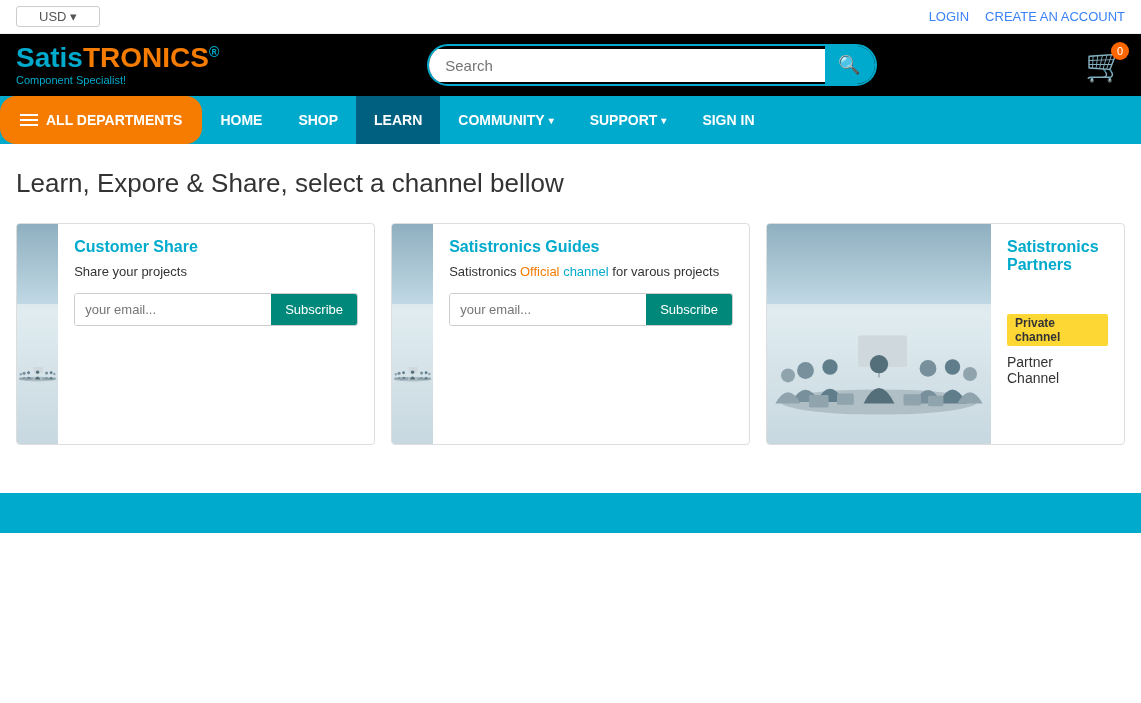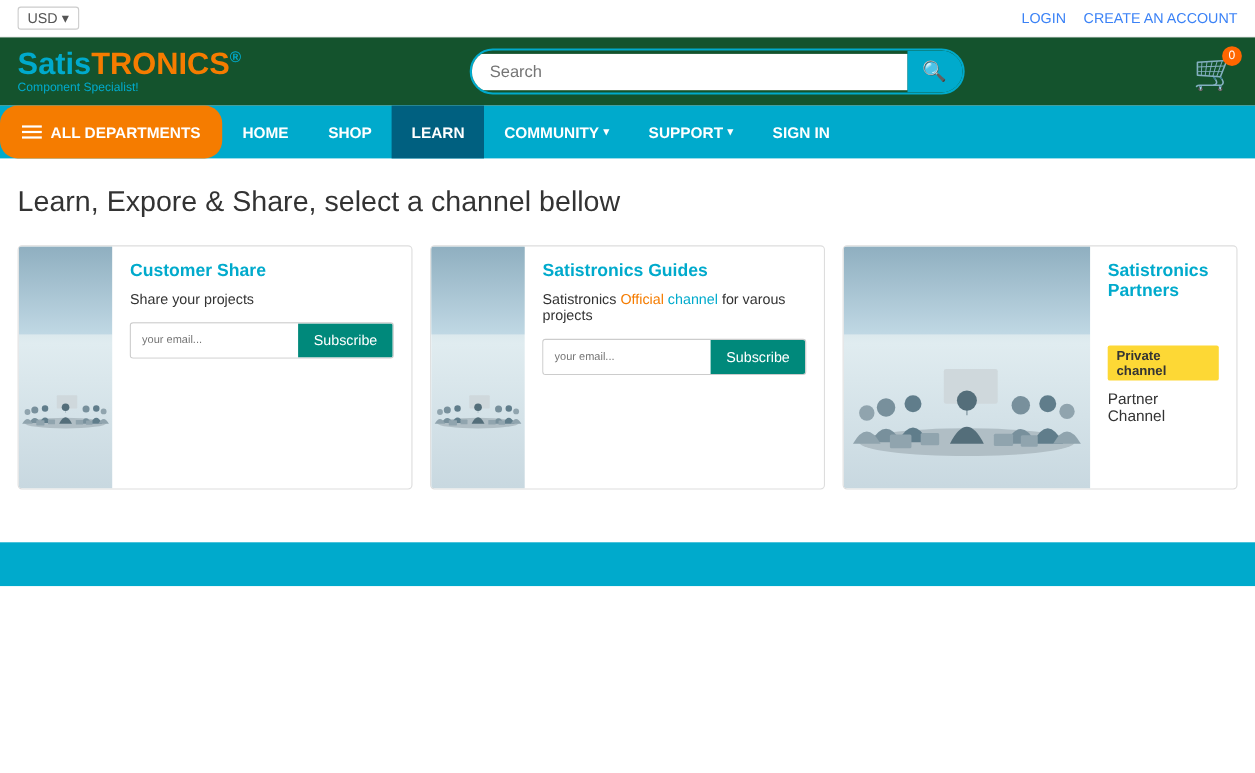--- a/index.html
+++ b/index.html
@@ -15,33 +15,33 @@
       border-bottom: 1px solid #eee;
       font-size: 13px;
     }
     .top-bar-left { display: flex; align-items: center; gap: 4px; }
     .top-bar-right { display: flex; gap: 16px; }
     .top-bar-right a { color: #3b82f6; text-decoration: none; font-size: 13px; }
     .usd-btn {
       background: none;
       border: 1px solid #ccc;
       border-radius: 3px;
-      padding: 2px 8px;
+      padding: 2px 22px;
       cursor: pointer;
       font-size: 13px;
       color: #555;
     }
 
     
     .header {
       display: flex;
       align-items: center;
       justify-content: space-between;
       padding: 10px 16px;
-      background: #14532d;
+      background: #000000;
     }
     .logo-area { display: flex; flex-direction: column; align-items: flex-start; }
     .logo-text { font-size: 28px; font-weight: bold; line-height: 1; }
     .logo-satis { color: #00aacc; }
     .logo-tronics { color: #f57c00; }
     .logo-reg { font-size: 14px; color: #00aacc; vertical-align: super; }
     .logo-subtitle { font-size: 11px; color: #00aacc; margin-top: 2px; }
 
     .search-bar {
       display: flex;
@@ -190,21 +190,21 @@
       gap: 0;
       border: 1px solid #ccc;
       border-radius: 3px;
       overflow: hidden;
     }
     .subscribe-input {
       flex: 1;
       border: none;
       outline: none;
       padding: 8px 10px;
-      font-size: 10px;
+      font-size: 13px;
       color: #a21caf;
     }
     .subscribe-btn {
       background: #00897b;
       border: none;
       color: #fff;
       padding: 8px 14px;
       font-size: 13px;
       cursor: pointer;
       white-space: nowrap;

